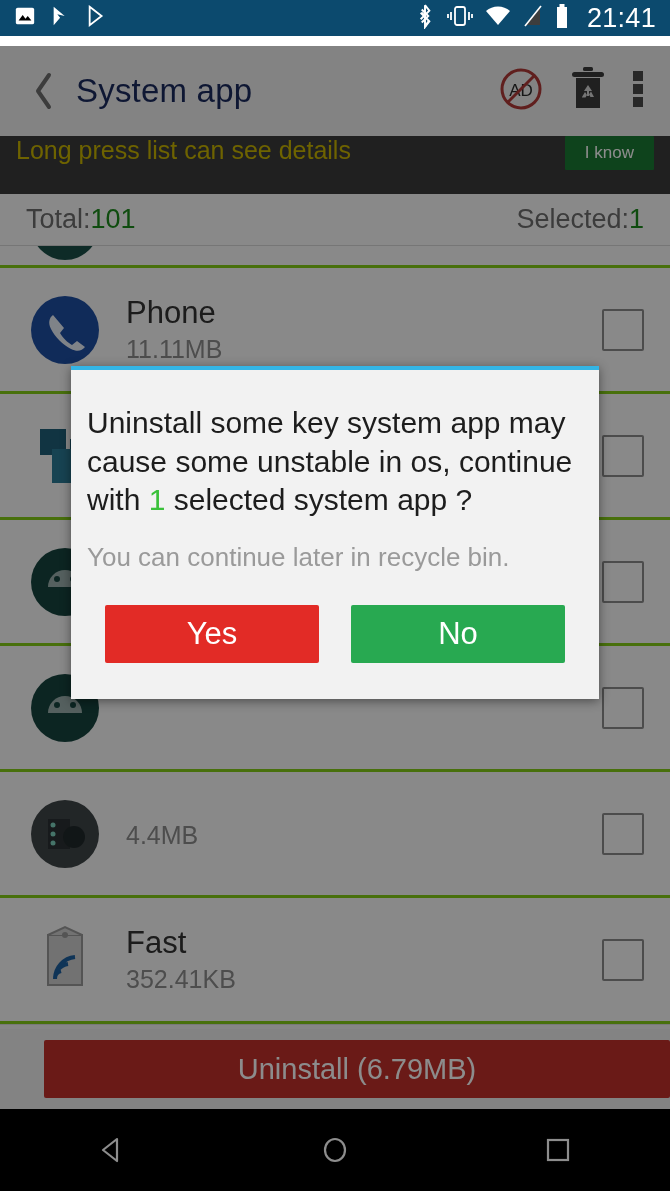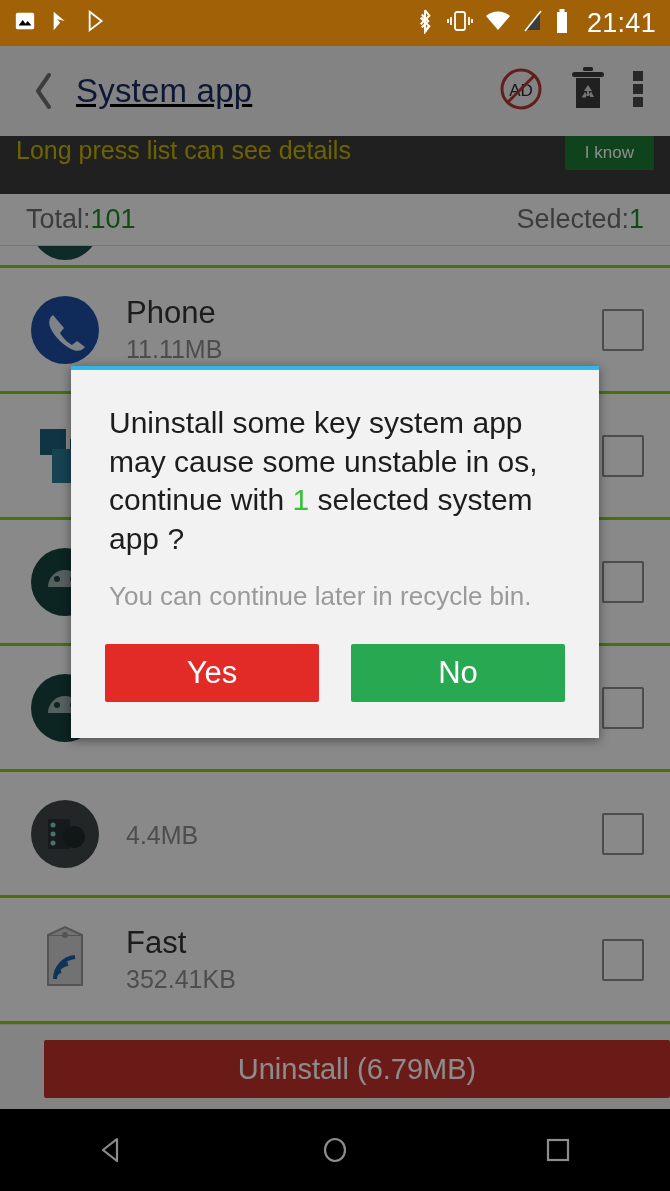--- a/index.html
+++ b/index.html
@@ -6,36 +6,36 @@
   html, body {
     width: 670px; height: 1191px;
     background: #000;
     font-family: "Liberation Sans", sans-serif;
     overflow: hidden;
   }
   #screen { position: relative; width: 670px; height: 1191px; background: #fff; }
 
   
   #statusbar {
-    position: absolute; top: 0; left: 0; width: 670px; height: 46px;
-    background: #a16207; color: #fff;
+    position: absolute; top: 0; left: 0; width: 670px; height: 36px;
+    background: #0c4a6e; color: #fff;
     display: flex; align-items: center; padding: 0 14px;
   }
   #statusbar .left { display: flex; align-items: center; gap: 14px; }
   #statusbar .right { margin-left: auto; display: flex; align-items: center; gap: 12px; }
   #statusbar .clock { font-size: 27px; letter-spacing: .3px; margin-left: 6px; }
 
   
   #app {
     position: absolute; top: 46px; left: 0; width: 670px; height: 1063px;
     background: #fafafa;
   }
   #appbar {
     height: 90px; background: #efefef;
-    display: flex; align-items: center; padding: 0 20px; text-decoration: underline;
+    display: flex; align-items: center; padding: 0 20px;
   }
   #appbar .back { width: 46px; display: flex; align-items: center; justify-content: center; }
   #appbar .title {
     font-size: 33px; color: #1b2a5e; margin-left: 10px; letter-spacing: .2px;
   }
   #appbar .actions { margin-left: auto; display: flex; align-items: center; gap: 24px; padding-right: 6px; }
 
   #hintbar {
     height: 58px; background: #3b3b3b;
     display: flex; align-items: flex-start; padding: 0 16px;
@@ -111,21 +111,21 @@
   
   #dialog {
     position: absolute; left: 71px; top: 366px; width: 528px;
     background: #f2f2f2; box-shadow: 0 2px 10px rgba(0,0,0,.45);
   }
   #dialog .dtitle {
     text-align: center; font-size: 33px; color: #1d1d1d;
     padding: 20px 0 18px;
   }
   #dialog .drule { height: 4px; background: #33b5e5; }
-  #dialog .dbody { padding: 34px 38px 0; }
+  #dialog .dbody { padding: 34px 16px 0; }
   #dialog .dmsg { font-size: 30px; line-height: 1.29; color: #1d1d1d; }
   #dialog .dmsg .hl { color: #3ac13a; }
   #dialog .dsub { font-size: 26px; color: #9a9a9a; margin-top: 22px; }
   #dialog .dbtns { display: flex; gap: 32px; padding: 32px 34px 36px; }
   #dialog .dbtn {
     flex: 1; height: 58px; border: none; border-radius: 2px;
     color: #fff; font-size: 31px;
   }
   #dialog .yes { background: #e22b26; }
   #dialog .no  { background: #28a951; }

